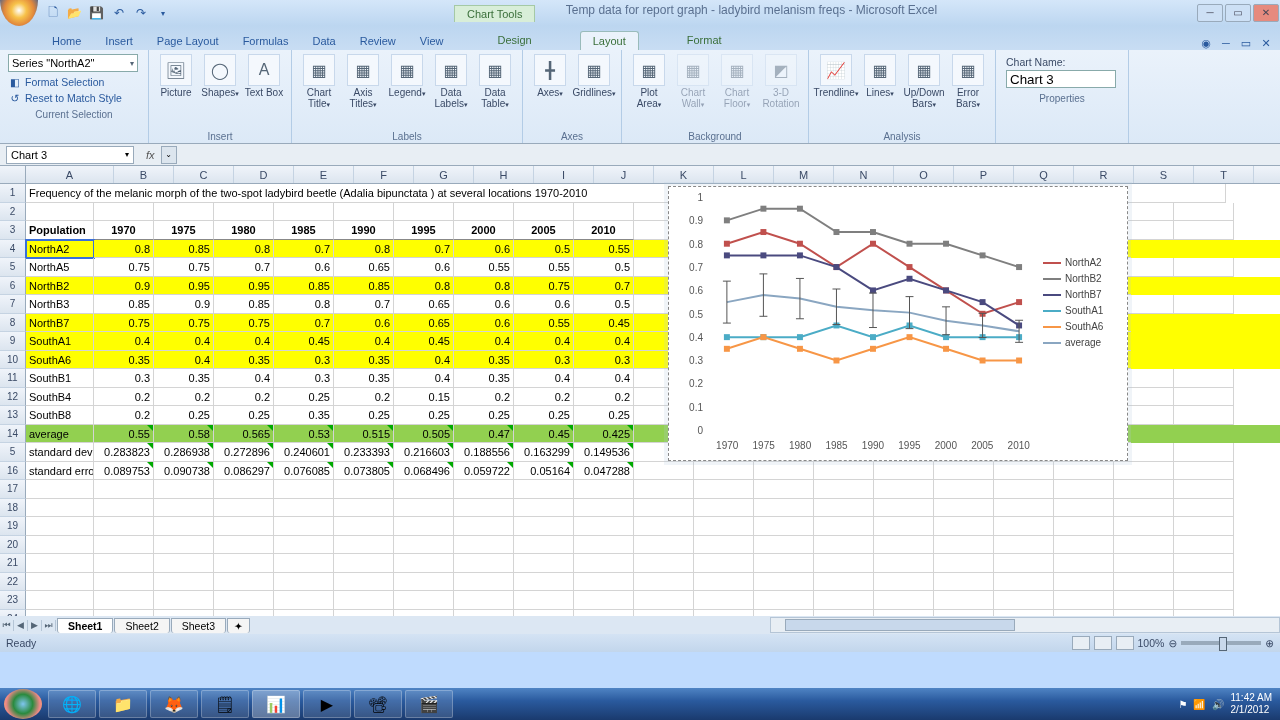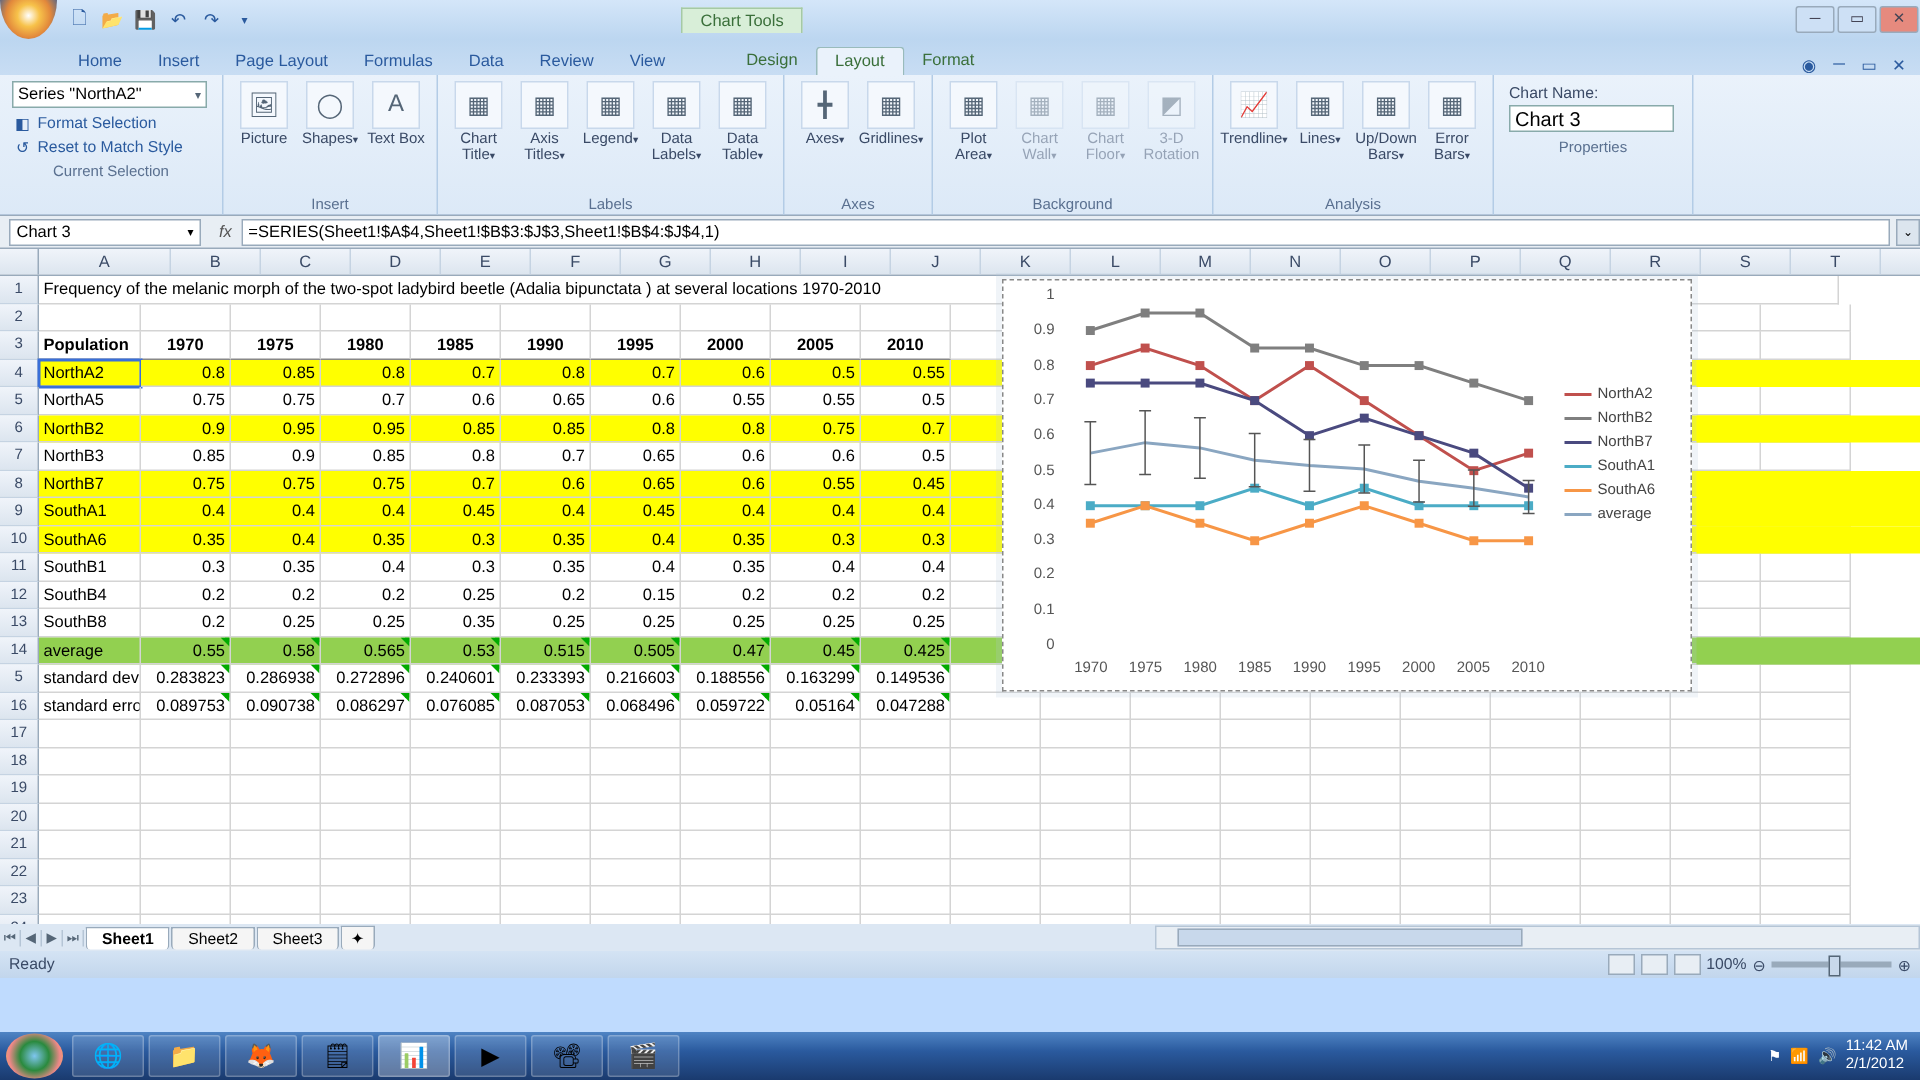--- a/index.html
+++ b/index.html
@@ -102,38 +102,39 @@
 
 <div class="title-bar">
   <div class="office-btn"></div>
   <span class="qat-btn">🗋</span>
   <span class="qat-btn">📂</span>
   <span class="qat-btn">💾</span>
   <span class="qat-btn">↶</span>
   <span class="qat-btn">↷</span>
   <span class="qat-btn" style="font-size:8px;">▾</span>
   <div class="context-tab">Chart Tools</div>
+  <div class="doc-title">Temp data for report graph - ladybird melanism freqs - Microsoft Excel</div>
   <div class="win-controls">
     <div>─</div>
     <div>▭</div>
     <div class="close">✕</div>
   </div>
 </div>
 
 <div class="tabs-bar">
   <div id="main-tabs" style="display: flex;">
       <div class="tab">Home</div>
       <div class="tab">Insert</div>
       <div class="tab">Page Layout</div>
       <div class="tab">Formulas</div>
       <div class="tab">Data</div>
       <div class="tab">Review</div>
       <div class="tab">View</div>
     </div>
-  <div id="ctx-tabs" style="display:flex; margin-left:30px;">
+  <div id="ctx-tabs" style="display:flex; margin-left:30px;gap:36px;">
       <div class="tab context">Design</div>
       <div class="tab context active">Layout</div>
       <div class="tab context">Format</div>
     </div>
   <div class="tabs-right">
     <div>◉</div>
     <div>─</div>
     <div>▭</div>
     <div>✕</div>
   </div>
@@ -271,21 +272,20 @@
     </div>
     <div class="rgroup-label">Properties</div>
   </div>
 </div>
 
 <div class="formula-bar">
   <div class="name-box">
       <span>Chart 3</span>
     </div>
   <span class="fx">fx</span>
-  <input class="formula-input" value="=SERIES(Sheet1!$A$4,Sheet1!$B$3:$J$3,Sheet1!$B$4:$J$4,1)" style="">
   <div class="expand-fx">⌄</div>
 </div>
 
 <div class="grid-area">
   <div class="col-headers">
     <div class="corner"></div>
     <div id="col-hdrs" style="display:flex;">
         <div class="ch first">A</div>
         <div class="ch">B</div>
         <div class="ch">C</div>
@@ -635,21 +635,21 @@
         <div class="cell"></div>
         <div class="cell"></div>
       </div>
       <div class="row">
         <div class="rh">16</div>
         <div class="cell first txt">standard error</div>
         <div class="cell tri">0.089753</div>
         <div class="cell tri">0.090738</div>
         <div class="cell tri">0.086297</div>
         <div class="cell tri">0.076085</div>
-        <div class="cell tri">0.087053</div>
+        <div class="cell tri">0.073805</div>
         <div class="cell tri">0.068496</div>
         <div class="cell tri">0.059722</div>
         <div class="cell tri">0.05164</div>
         <div class="cell tri">0.047288</div>
         <div class="cell"></div>
         <div class="cell"></div>
         <div class="cell"></div>
         <div class="cell"></div>
         <div class="cell"></div>
         <div class="cell"></div>

